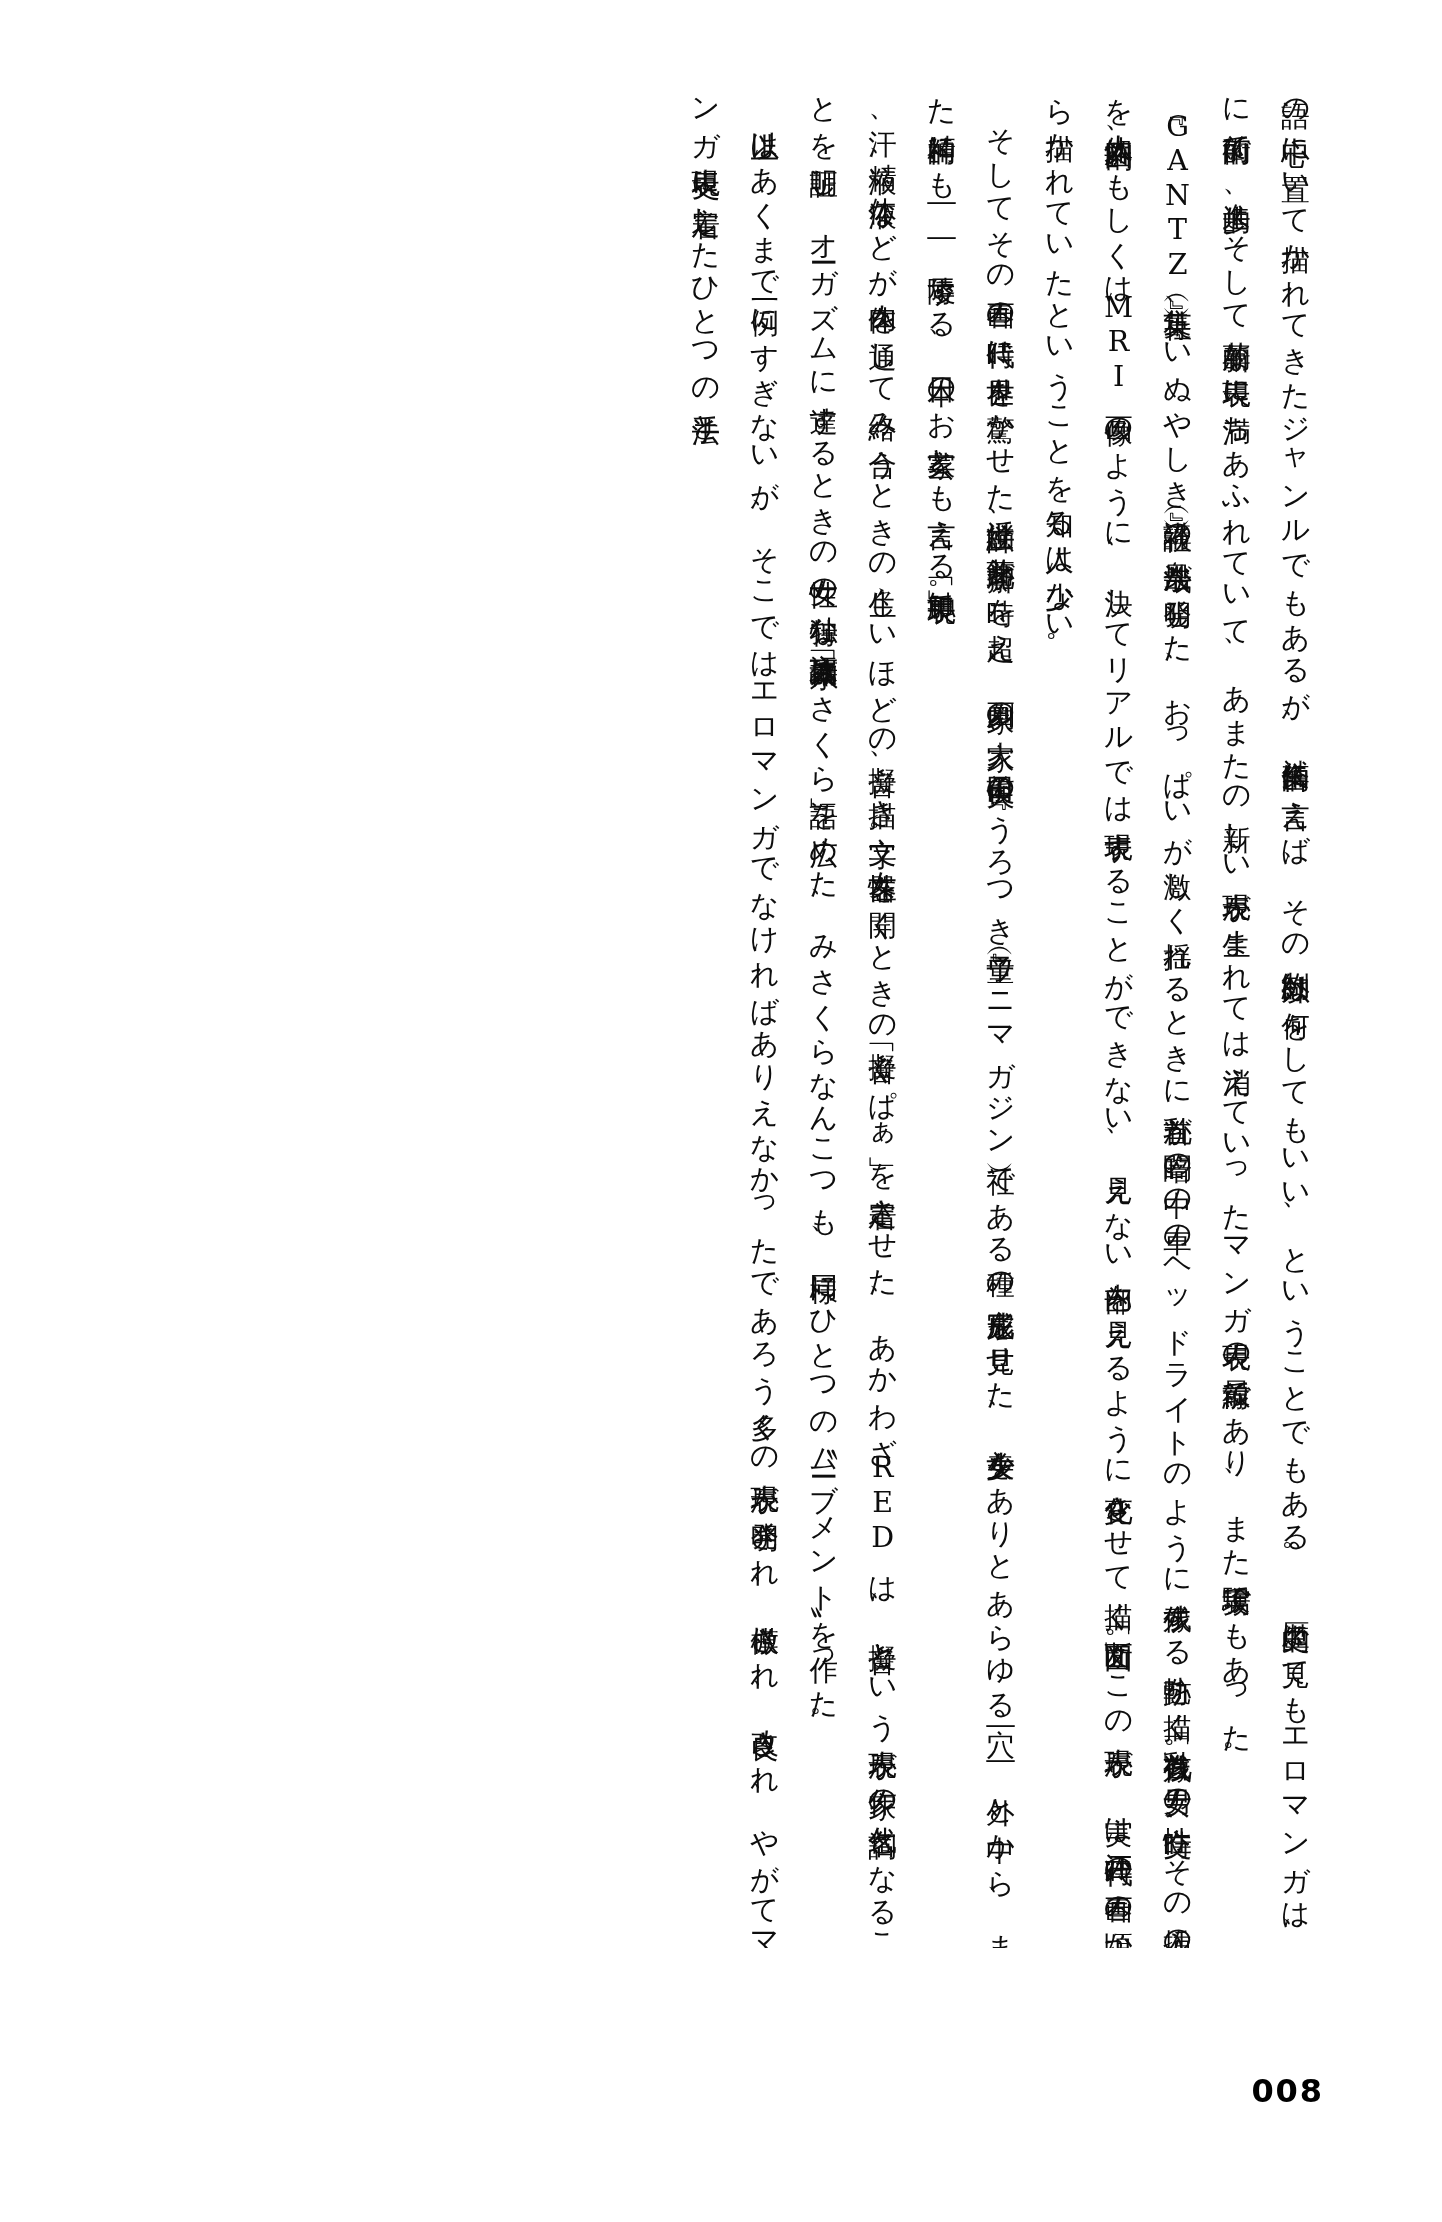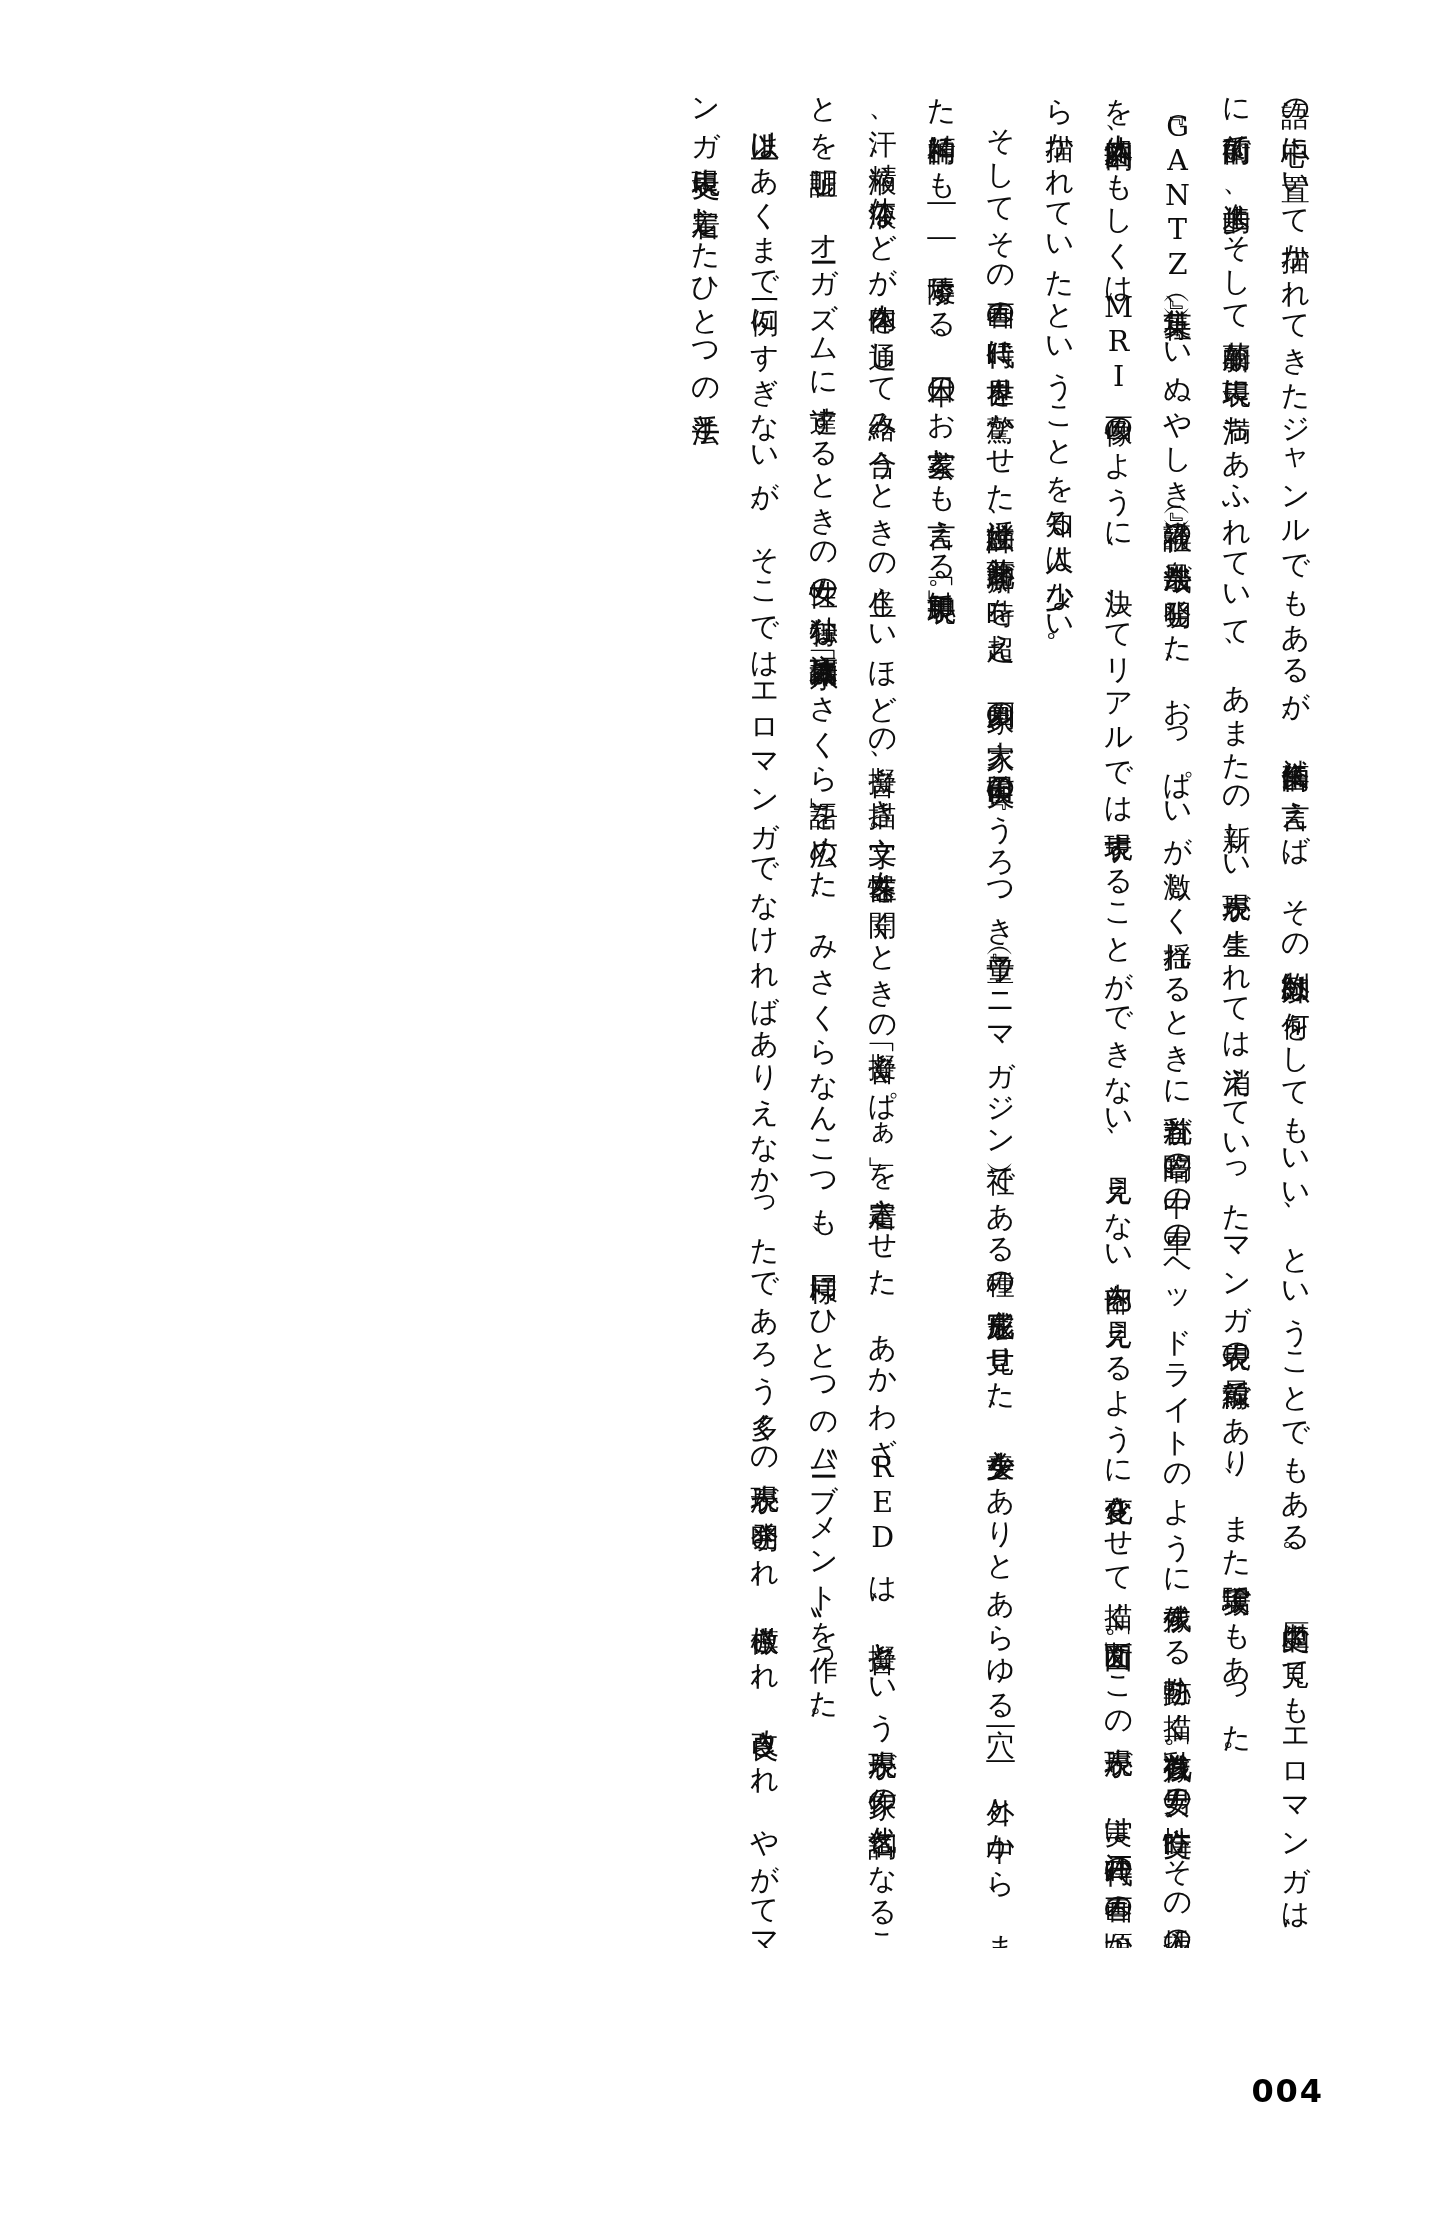--- a/index.html
+++ b/index.html
@@ -65,15 +65,15 @@
 <div class="page">
 
   <div class="text-body">
     <p class="para">語の中心に置いて描かれてきたジャンルでもあるが、補集合的に言えば、その制約以外は何をしてもいい、ということでもある。　歴史的に見てもエロマンガは、時に前衛的で、進歩的、そして革新的な表現に満ちあふれていて、あまたの新しい表現が生まれては消えていったマンガ表現の最前線であり、また実験場でもあった。</p>
     <p class="para">　『GANTZ』（集英社）、『いぬやしき』（講談社）の奥浩哉が発明した、おっぱいが激しく揺れるときに乳首が暗闇の中の車のヘッドライトのように残像する軌跡を描く「乳首残像」。男女の性交時、その挿入の様子を人体解剖図、もしくはMRI画像のように、決してリアルでは表現することができない、見えない内部を見えるように変化させて描く「断面図」。この表現が、実は江戸時代の春画の頃から描かれていたということを知る人は少ない。</p>
     <p class="para">　そしてその春画の時代に世界を驚かせた浮世絵師、葛飾北斎が時を超え、劇画家の大家、前田俊夫の『うろつき童子』（ワニマガジン社）である種の完成形を見せた、美少女をありとあらゆる穴――外と中から、また精神的にも――陵辱する、日本のお家芸とも言える「触手」表現。</p>
     <p class="para">　汗、精液、体液などが肉体を通して絡み合うときの生々しいほどの擬音、描き文字。女性器を開くときの擬音「くぱぁ」を定着させた、あかわざREDは、擬音という表現が作家の代名詞となることを証明し、オーガズムに達するときの女性の独特な言語崩壊体系「みさくら語」を広めた、みさくらなんこつも、同様にひとつの〝ムーブメント〟を作った。</p>
     <p class="para">　以上はあくまで一例にすぎないが、そこではエロマンガでなければありえなかったであろう多くの表現が発明され、模倣され、改良され、やがてマンガ表現史に定着したひとつの手法と</p>
   </div>
 
-  <div class="page-number">004</div>
+  <div class="page-number">008</div>
 
 </div>
 
 </body></html>

